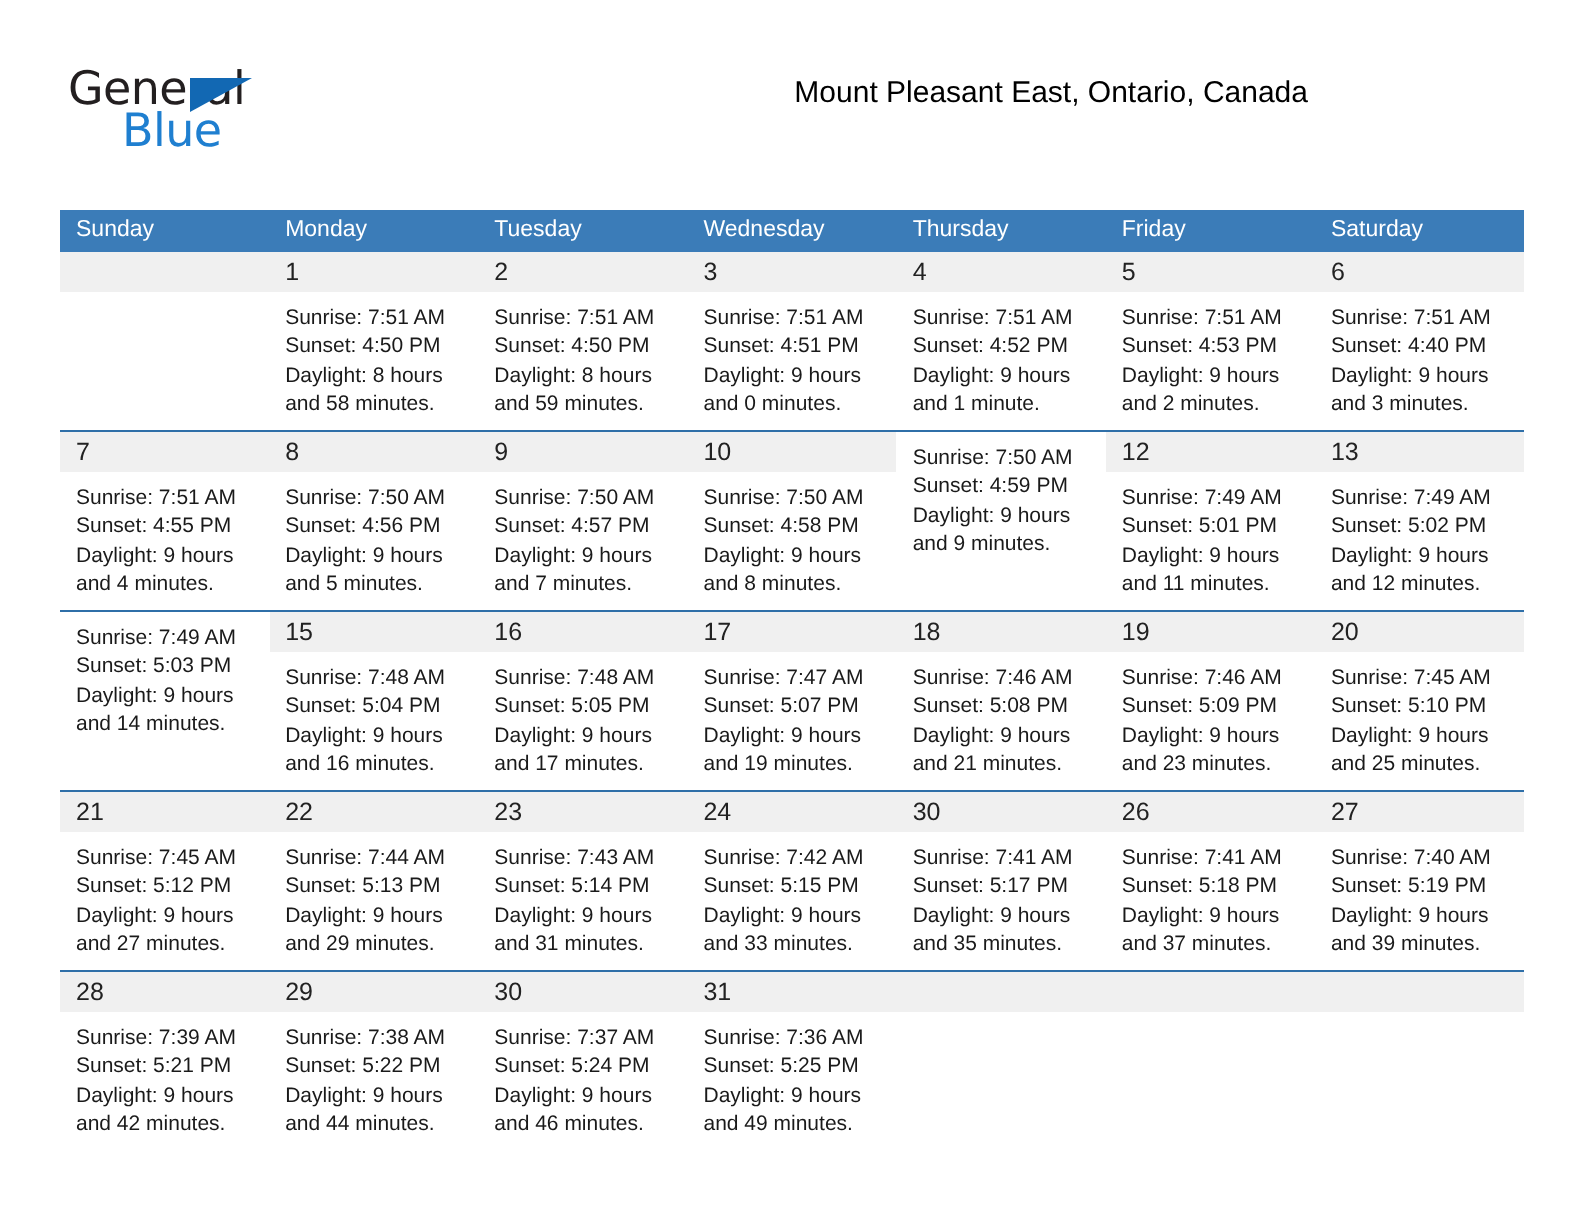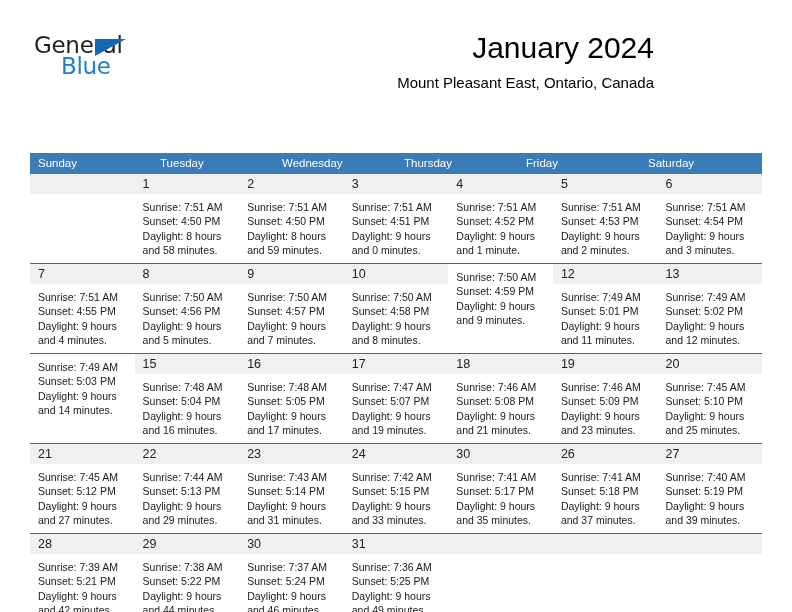--- a/index.html
+++ b/index.html
@@ -96,21 +96,20 @@
     position: absolute;
     left: 30px;
     top: 105px;
     width: 732px;
   }
 
   .dow-row {
     display: flex;
     background: #3b7cb8;
     height: 21px;
-    margin-top: 48px;
   }
   .dow-cell {
     flex: 1 1 0;
     color: #ffffff;
     font-size: 11.5px;
     line-height: 21px;
     padding-left: 8px;
     box-sizing: border-box;
     white-space: nowrap;
   }
@@ -165,30 +164,30 @@
 
   <div class="header">
 
     <div class="logo">
       <span class="logo-general">General</span>
       <span class="logo-tri"></span>
       <span class="logo-blue">Blue</span>
     </div>
 
     <div class="titles">
-      <div class="cal-title">January 2024</div>
       <div class="cal-subtitle">Mount Pleasant East, Ontario, Canada</div>
     </div>
 
   </div>
 
   <div class="calendar">
 
     <div class="dow-row">
       <div class="dow-cell">Sunday</div>
+      <div class="dow-cell">Monday</div>
       <div class="dow-cell">Tuesday</div>
       <div class="dow-cell">Wednesday</div>
       <div class="dow-cell">Thursday</div>
       <div class="dow-cell">Friday</div>
       <div class="dow-cell">Saturday</div>
     </div>
 
     <div id="weeks-container">
         <div class="week">
           <div class="day-cell empty">
@@ -256,21 +255,21 @@
       <div class="day-line">Daylight: 9 hours</div>
       <div class="day-line">and 2 minutes.</div>
     </div>
   </div>
           <div class="day-cell">
     <div class="day-num-band">
       <span class="day-num">6</span>
     </div>
     <div class="day-body">
       <div class="day-line">Sunrise: 7:51 AM</div>
-      <div class="day-line">Sunset: 4:54 PM</div>
+      <div class="day-line">Sunset: 4:40 PM</div>
       <div class="day-line">Daylight: 9 hours</div>
       <div class="day-line">and 3 minutes.</div>
     </div>
   </div>
         </div>
         <div class="week">
           <div class="day-cell">
     <div class="day-num-band">
       <span class="day-num">7</span>
     </div>

